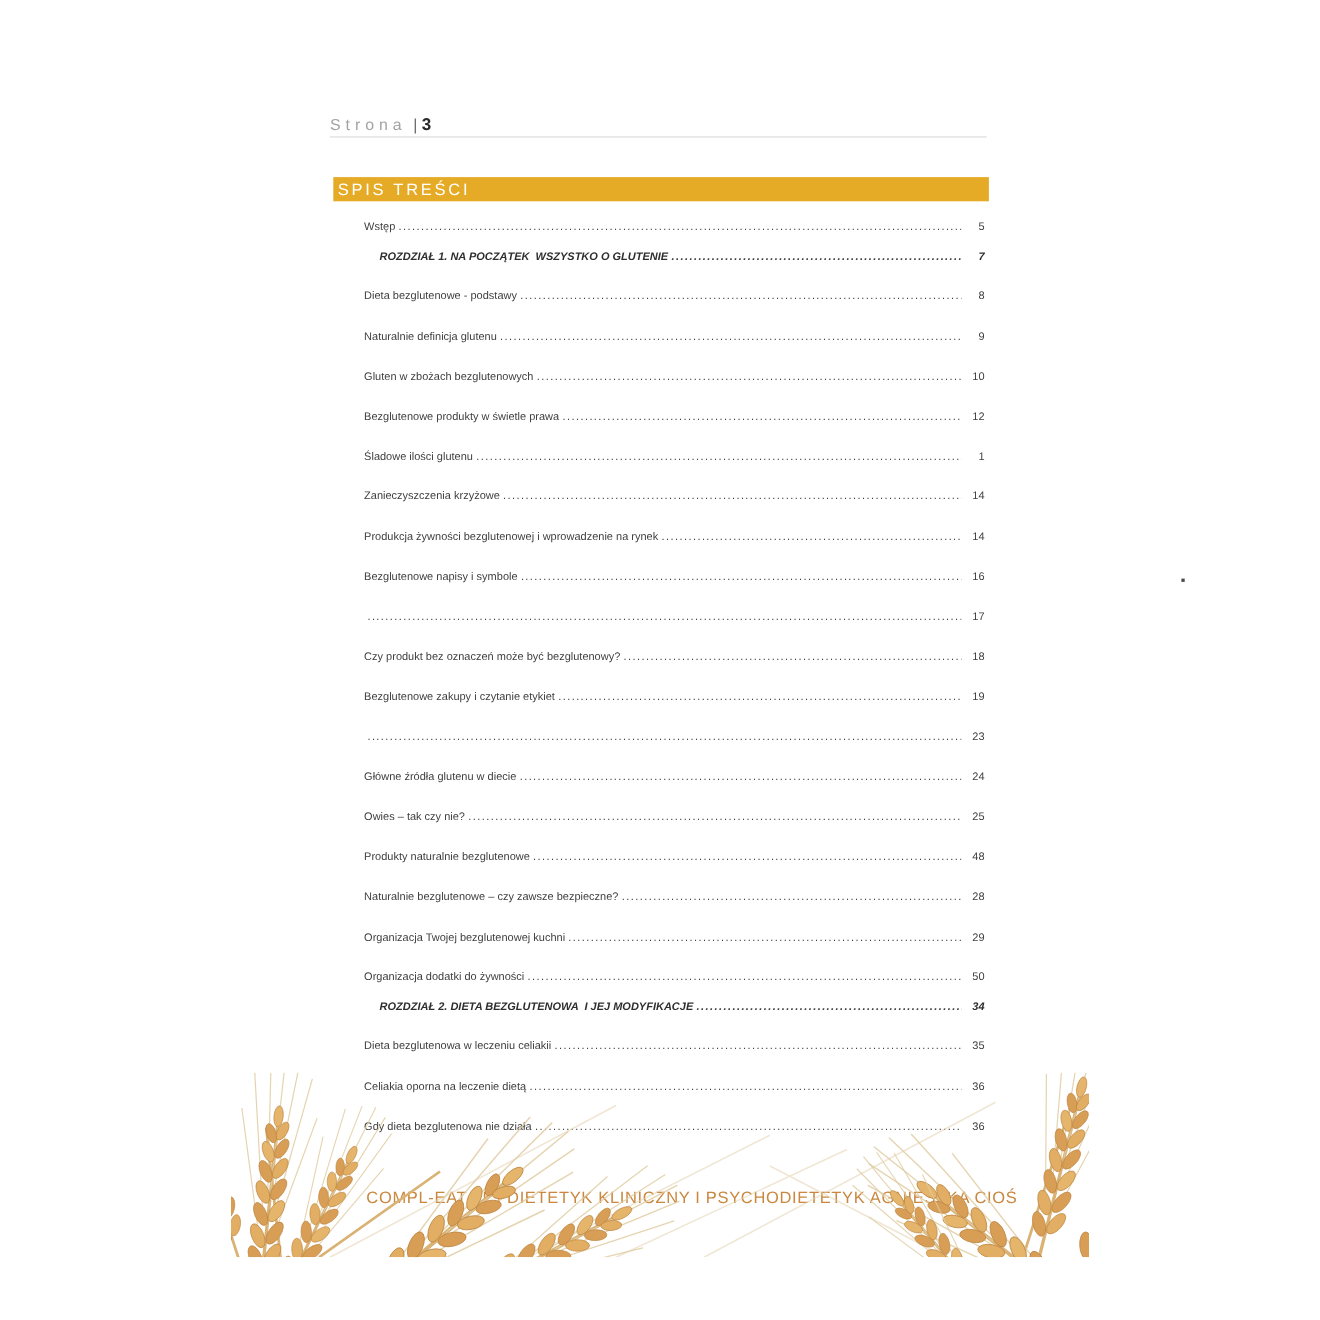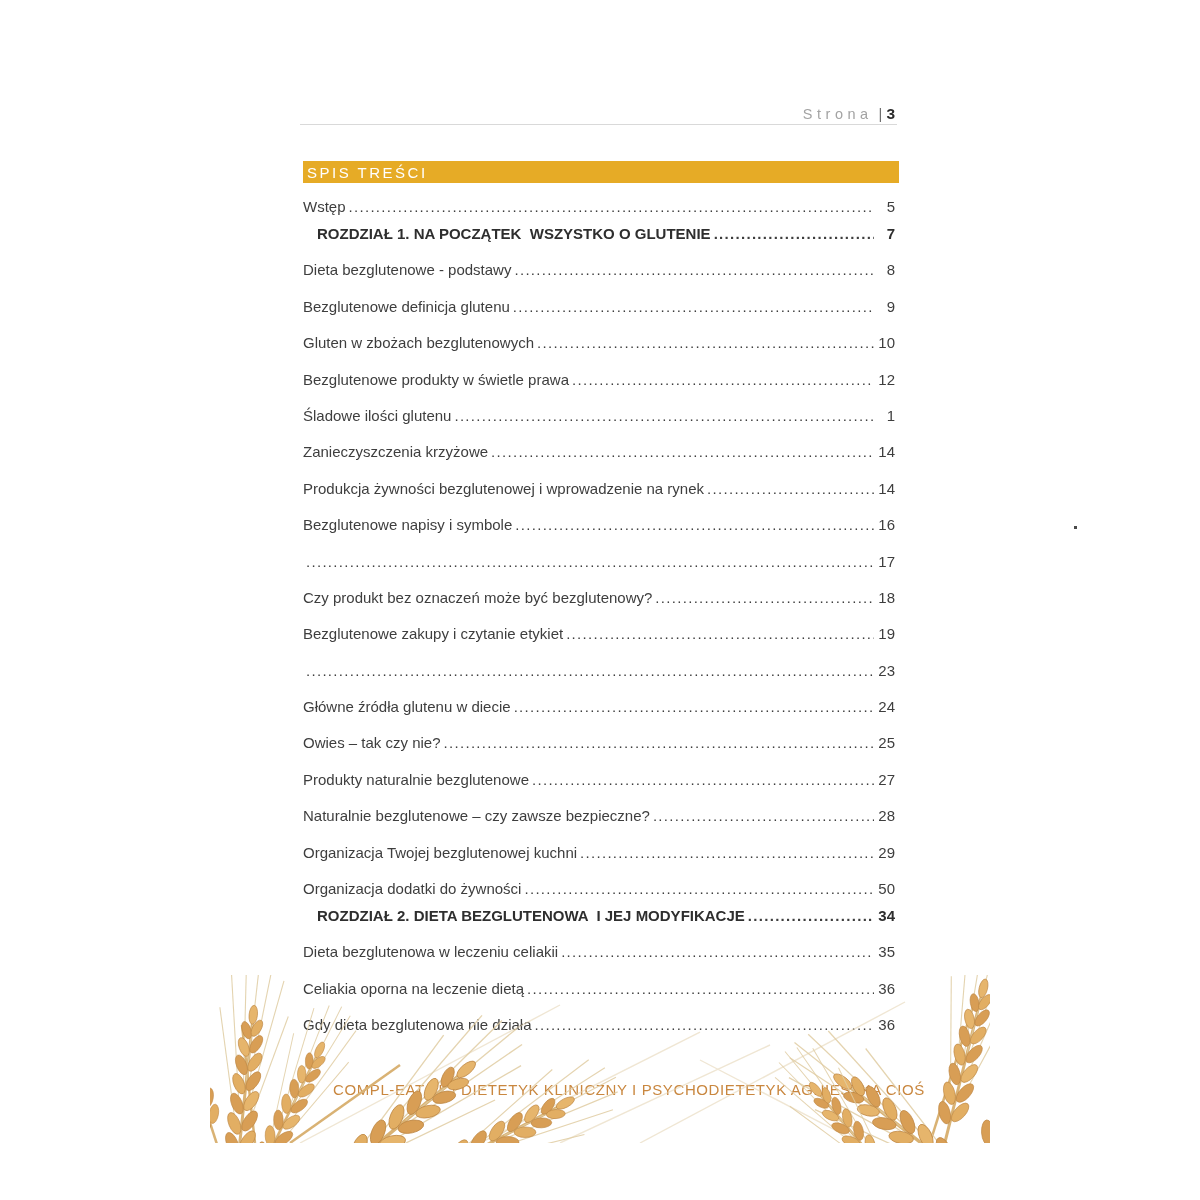--- a/index.html
+++ b/index.html
@@ -9,21 +9,21 @@
     --chapter-text:#2E2E2E;
     --header-gray:#A3A3A3;
     --rule:#D9D9D9;
   }
   *{margin:0;padding:0;box-sizing:border-box;}
   html,body{width:1200px;height:1200px;background:#ffffff;overflow:hidden;}
   body{font-family:"Liberation Sans","DejaVu Sans",sans-serif;color:var(--body-text);position:relative;}
 
   .page-header{
     position:absolute;top:103px;left:300px;width:595px;height:22px;
-    text-align:right;font-size:14.5px;line-height:22px;white-space:pre;
+    font-size:14.5px;line-height:22px;white-space:pre;
   }
   .page-header .label{color:var(--header-gray);letter-spacing:4.5px;}
   .page-header .sep{color:#6b6b6b;margin:0 4px 0 6px;font-weight:300;}
   .page-header .num{color:#2b2b2b;font-weight:bold;font-size:15.5px;letter-spacing:0;}
   .header-rule{
     position:absolute;top:124px;left:300px;width:597px;height:1px;background:var(--rule);
   }
 
   .toc-banner{
     position:absolute;top:161px;left:303px;width:596px;height:22px;
@@ -31,30 +31,30 @@
     font-size:15px;letter-spacing:2.5px;line-height:23px;padding-left:4px;
     overflow:hidden;
   }
 
   .toc-list{
     position:absolute;top:189px;left:303px;width:592px;
   }
   .toc-row{
     display:flex;align-items:baseline;
     height:36.4px;line-height:36.4px;
-    font-size:15px;color:var(--body-text);
+    font-size:10px;color:var(--body-text);margin-left:28px;
   }
   .toc-row .toc-title{flex:0 0 auto;white-space:pre;}
   .toc-row .toc-dots{
     flex:1 1 auto;overflow:hidden;white-space:nowrap;
     letter-spacing:1.3px;margin-left:3px;color:var(--body-text);
   }
   .toc-row .toc-page{flex:0 0 auto;min-width:21px;text-align:right;padding-left:3px;}
   .toc-row.chapter{
-    margin-top:-9.4px;font-weight:bold;color:var(--chapter-text);padding-left:14px;
+    margin-top:-9.4px;font-weight:bold;color:var(--chapter-text);padding-left:14px;font-style:italic;
   }
   .toc-row.chapter .toc-page{font-weight:bold;}
 
   .page-footer{
     position:absolute;top:1080px;left:303px;width:652px;height:20px;
     text-align:center;line-height:20px;
     color:var(--footer-text);font-size:15px;letter-spacing:0.6px;
     z-index:1;white-space:pre;
   }
 
@@ -89,21 +89,21 @@
     <span class="toc-page">7</span>
   </div>
 
   <div class="toc-row">
     <span class="toc-title">Dieta bezglutenowe - podstawy</span>
     <span class="toc-dots">................................................................................................................................................................................................................................................</span>
     <span class="toc-page">8</span>
   </div>
 
   <div class="toc-row">
-    <span class="toc-title">Bezglutenowe definicja glutenu</span>
+    <span class="toc-title">Naturalnie definicja glutenu</span>
     <span class="toc-dots">................................................................................................................................................................................................................................................</span>
     <span class="toc-page">9</span>
   </div>
 
   <div class="toc-row">
     <span class="toc-title">Gluten w zbożach bezglutenowych</span>
     <span class="toc-dots">................................................................................................................................................................................................................................................</span>
     <span class="toc-page">10</span>
   </div>
 
@@ -167,21 +167,21 @@
 
   <div class="toc-row">
     <span class="toc-title">Owies – tak czy nie?</span>
     <span class="toc-dots">................................................................................................................................................................................................................................................</span>
     <span class="toc-page">25</span>
   </div>
 
   <div class="toc-row">
     <span class="toc-title">Produkty naturalnie bezglutenowe</span>
     <span class="toc-dots">................................................................................................................................................................................................................................................</span>
-    <span class="toc-page">27</span>
+    <span class="toc-page">48</span>
   </div>
 
   <div class="toc-row">
     <span class="toc-title">Naturalnie bezglutenowe – czy zawsze bezpieczne?</span>
     <span class="toc-dots">................................................................................................................................................................................................................................................</span>
     <span class="toc-page">28</span>
   </div>
 
   <div class="toc-row">
     <span class="toc-title">Organizacja Twojej bezglutenowej kuchni</span>

